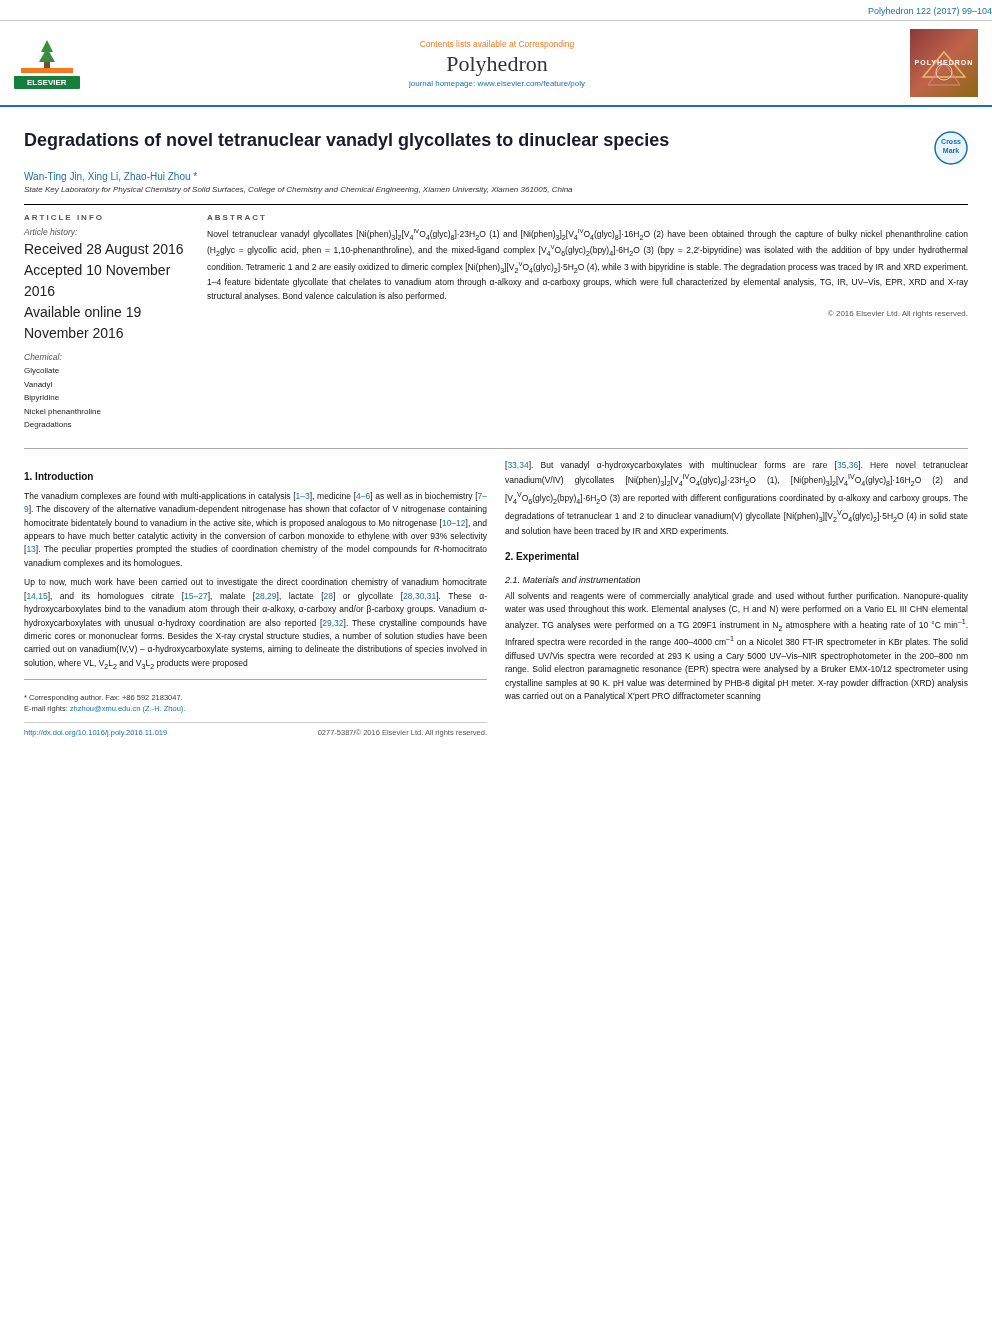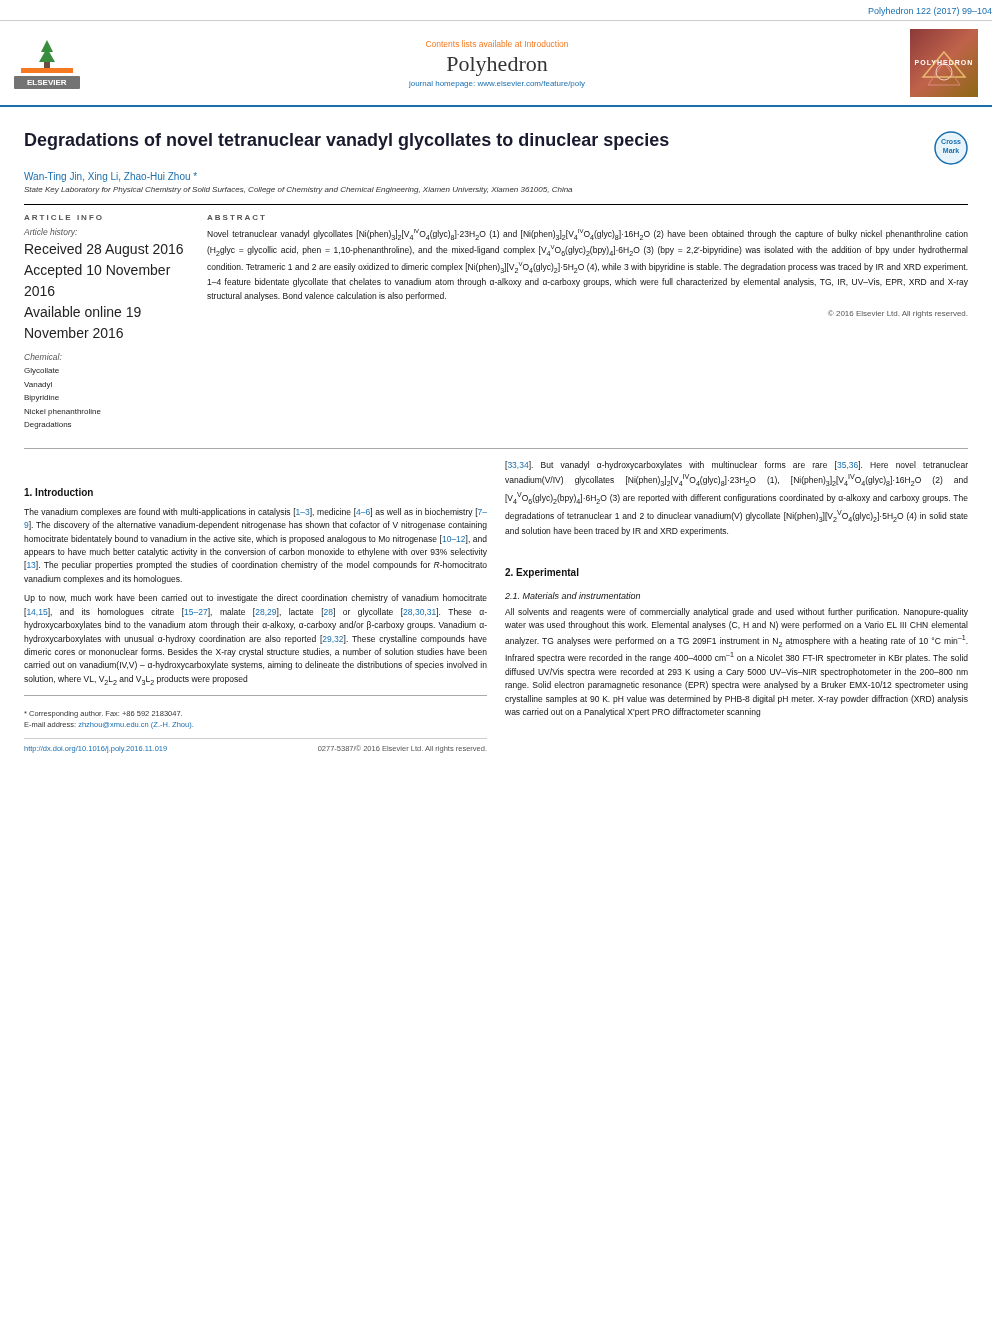--- a/index.html
+++ b/index.html
@@ -215,21 +215,21 @@
       font-family: Arial, sans-serif;
       color: #111;
       line-height: 1.58;
       text-align: justify;
     }
 
     .section-heading {
       font-size: 10px;
       font-weight: bold;
       font-family: Arial, sans-serif;
-      margin: 26px 0 5px;
+      margin: 10px 0 5px;
     }
     .section-subheading {
       font-size: 9px;
       font-style: italic;
       font-family: Arial, sans-serif;
       margin: 8px 0 3px;
     }
 
     .body-col p {
       margin-bottom: 6px;
@@ -263,21 +263,21 @@
       margin-top: 8px;
     }
 
     
     .elsevier-svg {
       display: flex;
       align-items: center;
       gap: 4px;
     }
     .elsevier-badge {
-      background: #737373;
+      background: #15803d;
       color: #fff;
       font-size: 8px;
       font-family: Arial, sans-serif;
       font-weight: bold;
       padding: 2px 13px;
       border-radius: 1px;
     }
   </style>
 </head>
 <body>
@@ -298,21 +298,21 @@
         <polygon points="26,10 18,24 34,24" fill="#388e3c"></polygon>
 
         <rect x="23" y="24" width="6" height="6" fill="#6d4c41"></rect>
       </svg>
       <div class="elsevier-badge">ELSEVIER</div>
     </div>
   </div>
 
   <div class="center-info">
     <div class="sciencedirect-link">
-      <span>Contents lists available at </span><span style="color:#f47920;">Introduction</span>
+      <span>Contents lists available at </span><span style="color:#f47920;">Corresponding</span>
     </div>
     <div class="journal-title">Polyhedron</div>
     <div class="journal-homepage">
       <span>journal homepage: </span><span style="color:#1a6faf;">www.elsevier.com/feature/poly</span>
     </div>
   </div>
 
   <div class="polyhedron-cover">
     <div class="polyhedron-cover-text">POLYHEDRON</div>
 
@@ -388,21 +388,21 @@
         The vanadium complexes are found with multi-applications in catalysis [<span class="ref-link">1–3</span>], medicine [<span class="ref-link">4–6</span>] as well as in biochemistry [<span class="ref-link">7–9</span>]. The discovery of the alternative vanadium-dependent nitrogenase has shown that cofactor of V nitrogenase containing homocitrate bidentately bound to vanadium in the active site, which is proposed analogous to Mo nitrogenase [<span class="ref-link">10–12</span>], and appears to have much better catalytic activity in the conversion of carbon monoxide to ethylene with over 93% selectivity [<span class="ref-link">13</span>]. The peculiar properties prompted the studies of coordination chemistry of the model compounds for <i>R</i>-homocitrato vanadium complexes and its homologues.
       </p>
 
       <p>
         Up to now, much work have been carried out to investigate the direct coordination chemistry of vanadium homocitrate [<span class="ref-link">14,15</span>], and its homologues citrate [<span class="ref-link">15–27</span>], malate [<span class="ref-link">28,29</span>], lactate [<span class="ref-link">28</span>] or glycollate [<span class="ref-link">28,30,31</span>]. These α-hydroxycarboxylates bind to the vanadium atom through their α-alkoxy, α-carboxy and/or β-carboxy groups. Vanadium α-hydroxycarboxylates with unusual α-hydroxy coordination are also reported [<span class="ref-link">29,32</span>]. These crystalline compounds have dimeric cores or mononuclear forms. Besides the X-ray crystal structure studies, a number of solution studies have been carried out on vanadium(IV,V) – α-hydroxycarboxylate systems, aiming to delineate the distributions of species involved in solution, where VL, V<sub>2</sub>L<sub>2</sub> and V<sub>3</sub>L<sub>2</sub> products were proposed
       </p>
 
       <div class="footnote-area">
         <div>* Corresponding author. Fax: +86 592 2183047.</div>
         <div>
-          <span>E-mail address: </span><span style="color:#1a6faf;">zhzhou@xmu.edu.cn (Z.-H. Zhou).</span>
+          <span>E-mail rights: </span><span style="color:#1a6faf;">zhzhou@xmu.edu.cn (Z.-H. Zhou).</span>
         </div>
       </div>
 
       <div class="doi-bar">
         <span style="color:#1a6faf;">http://dx.doi.org/10.1016/j.poly.2016.11.019</span>
         <span style="color:#555;">0277-5387/© 2016 Elsevier Ltd. All rights reserved.</span>
       </div>
     </div>
 
     <div class="body-col">

